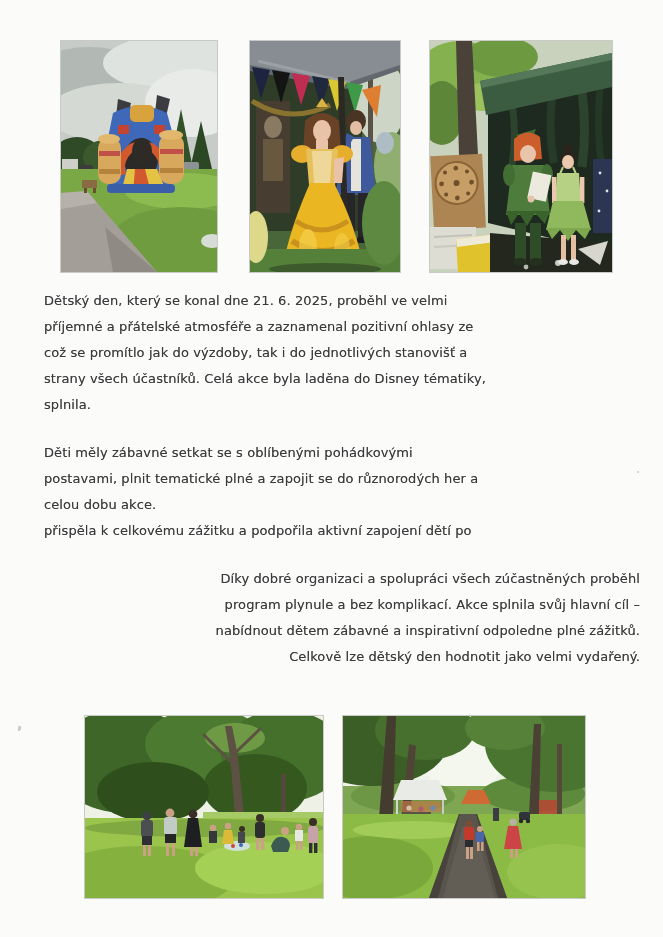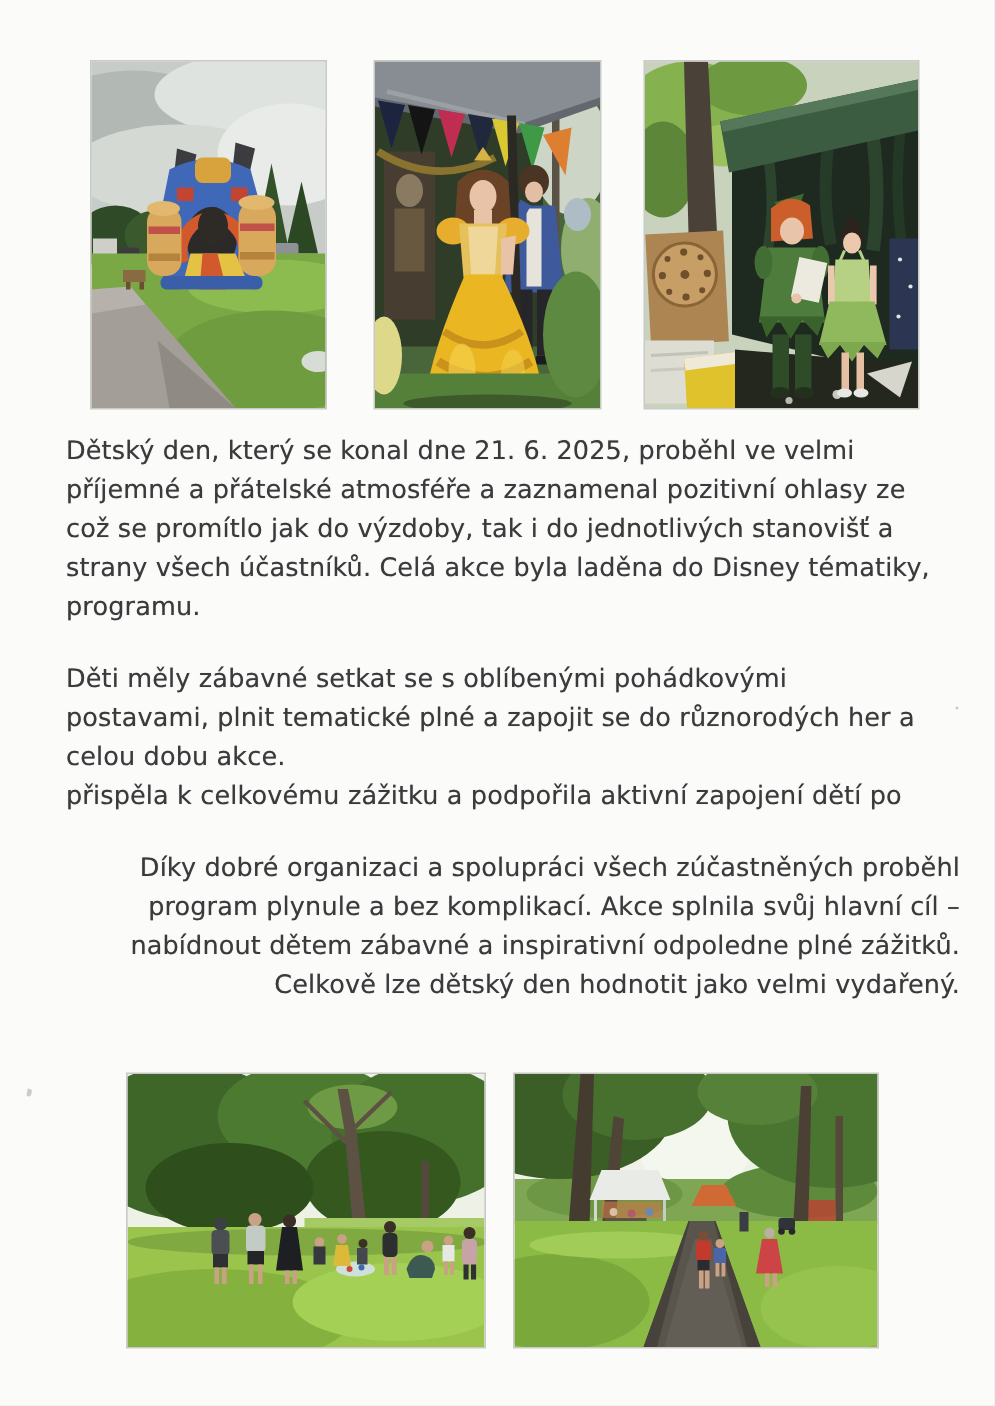--- a/index.html
+++ b/index.html
@@ -20,21 +20,21 @@
   }
   .photo svg{display:block;width:100%;height:100%;}
   .photo-1{left:61px;top:41px;width:156px;height:231px;}
   .photo-2{left:250px;top:41px;width:150px;height:231px;}
   .photo-3{left:430px;top:41px;width:182px;height:231px;}
   .photo-4{left:85px;top:716px;width:238px;height:182px;}
   .photo-5{left:343px;top:716px;width:242px;height:182px;}
   .report{
     position:absolute;left:44px;top:288px;width:596px;
     color:#3a3a3c;
-    font-size:17px;line-height:26px;letter-spacing:.1px;
+    font-size:13px;line-height:26px;letter-spacing:.1px;
     text-shadow:0 0 .5px rgba(58,58,60,.55);
   }
   .report p{margin:0 0 22px 0;}
   .report p:last-child{margin-bottom:0;text-align:right;}
   .ln{display:block;white-space:pre;}
   .artifact{position:absolute;background:#90908c;opacity:.45;border-radius:50%;}
   .artifact-comma{left:18px;top:726px;width:3px;height:5px;border-radius:0 2px 3px 2px;transform:rotate(12deg);}
   .artifact-dot{left:637px;top:471px;width:2px;height:2px;}
 </style>
 </head>
@@ -214,21 +214,21 @@
       <ellipse cx="144" cy="221" rx="5" ry="3" fill="#e8e8e4"></ellipse>
     </svg>
   </figure>
 
   <section class="report">
     <p>
       <span class="ln">Dětský den, který se konal dne 21. 6. 2025, proběhl ve velmi</span>
       <span class="ln">příjemné a přátelské atmosféře a zaznamenal pozitivní ohlasy ze</span>
       <span class="ln">což se promítlo jak do výzdoby, tak i do jednotlivých stanovišť a</span>
       <span class="ln">strany všech účastníků. Celá akce byla laděna do Disney tématiky,</span>
-      <span class="ln">programu.</span>
+      <span class="ln">splnila.</span>
     </p>
     <p>
       <span class="ln">Děti měly zábavné setkat se s oblíbenými pohádkovými</span>
       <span class="ln">postavami, plnit tematické plné a zapojit se do různorodých her a</span>
       <span class="ln">celou dobu akce.</span>
       <span class="ln">přispěla k celkovému zážitku a podpořila aktivní zapojení dětí po</span>
     </p>
     <p>
       <span class="ln">Díky dobré organizaci a spolupráci všech zúčastněných proběhl</span>
       <span class="ln">program plynule a bez komplikací. Akce splnila svůj hlavní cíl –</span>

